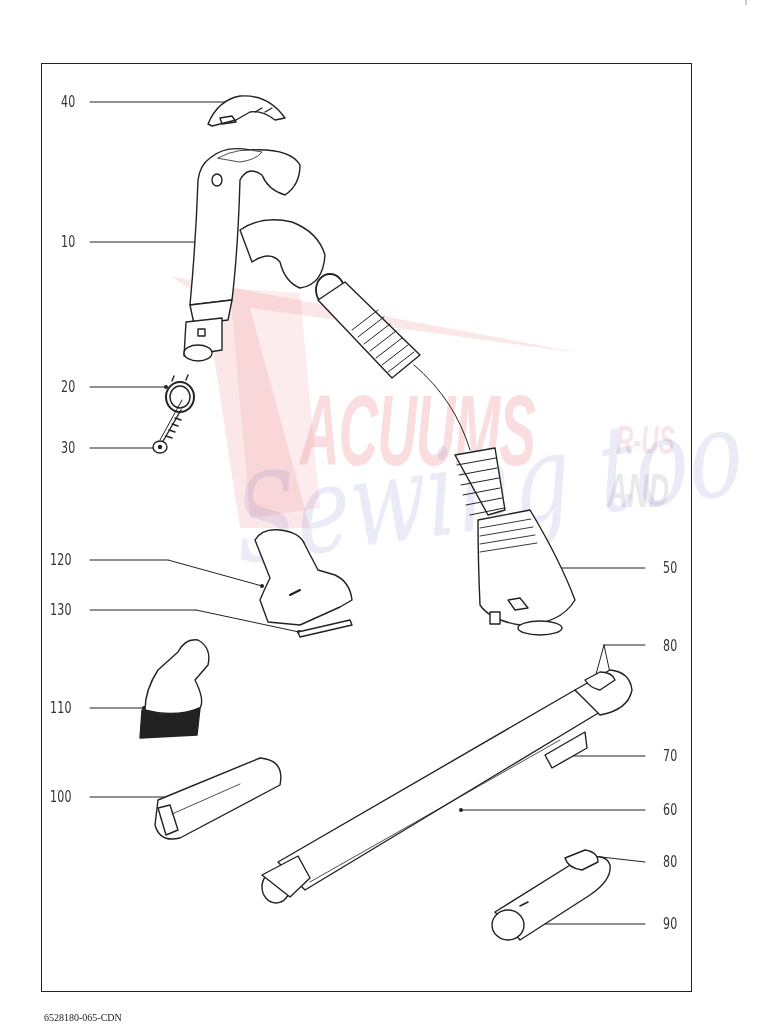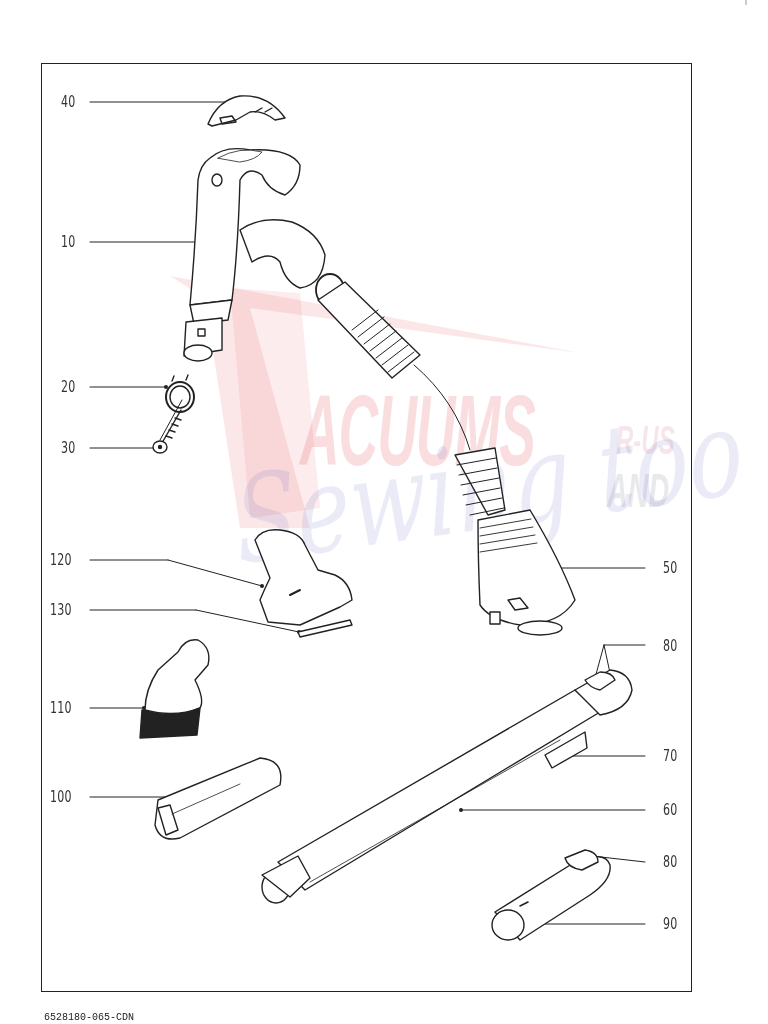--- a/index.html
+++ b/index.html
@@ -3,21 +3,21 @@
   <meta charset="utf-8">
   <style>
     html, body { margin: 0; padding: 0; background: #ffffff; }
     body { width: 768px; height: 1024px; position: relative; overflow: hidden;
            font-family: "DejaVu Sans", sans-serif; }
     .frame { position: absolute; left: 41px; top: 63px; width: 651px; height: 929px;
              border: 1.5px solid #222; box-sizing: border-box; }
     .label { position: absolute; font-family: "DejaVu Sans Condensed", "DejaVu Sans", sans-serif;
              font-size: 15px; color: #333; letter-spacing: 0.2px; line-height: 1;
              transform: scaleX(0.82); transform-origin: left center; }
-    .docid { position: absolute; left: 44px; top: 1012px; font-family: Liberation Mono, monospace;
+    .docid { position: absolute; left: 44px; top: 1012px; font-family: Liberation Serif, serif;
              font-size: 10px; color: #222; }
     .corner-mark { position: absolute; left: 745px; top: 0px; width: 2px; height: 5px; background: #ccc; }
     svg.art { position: absolute; left: 0; top: 0; }
     .watermark { position: absolute; pointer-events: none; }
     .wm-vac { font-family: "Liberation Sans", sans-serif; font-weight: bold; font-style: italic;
               color: rgba(230, 70, 80, 0.18); }
     .wm-sew { font-family: "DejaVu Serif", serif; font-style: italic; color: rgba(90, 100, 190, 0.13); }
   </style>
 </head>
 <body>

